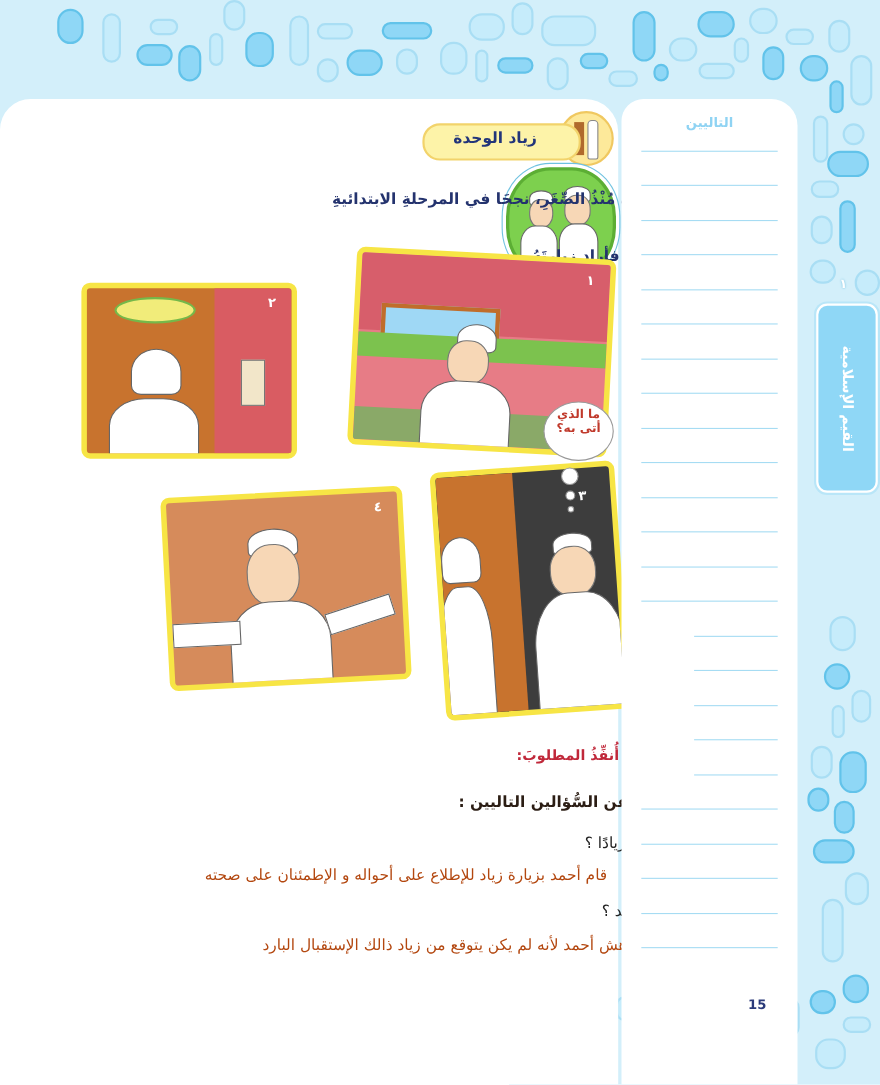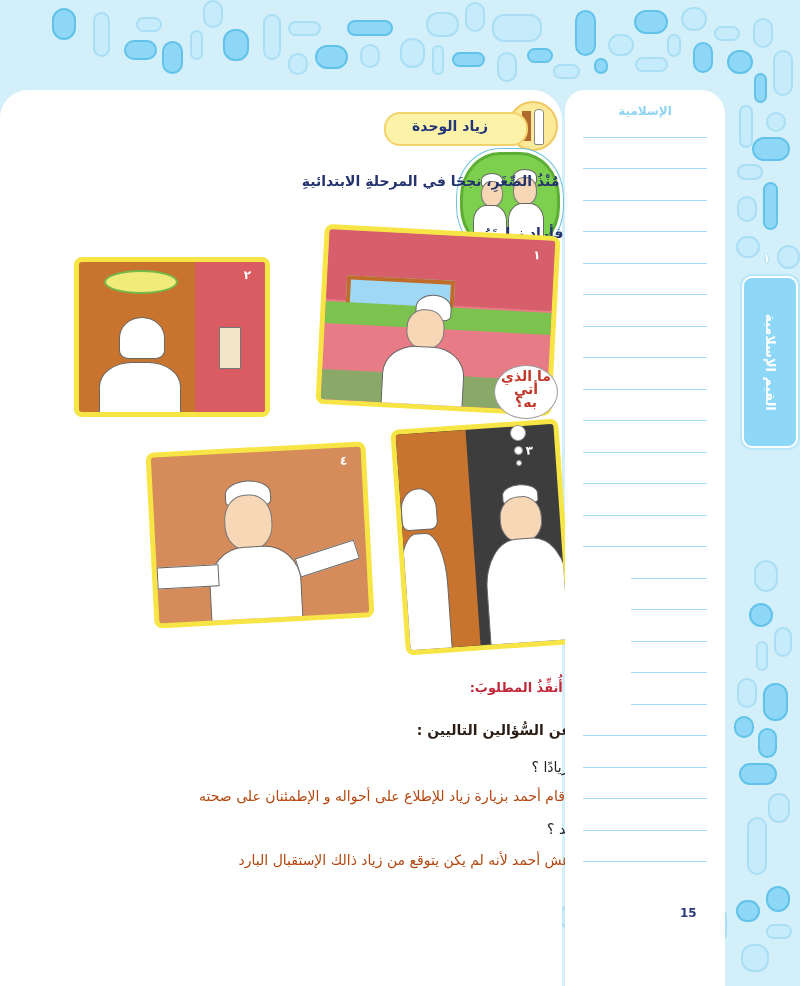--- a/index.html
+++ b/index.html
@@ -39,21 +39,21 @@
     .p2 .wall { position:absolute; right:0; top:0; width:70px; height:100%; background:#d95c62; }
     .p2 .sign { position:absolute; left:25px; top:8px; width:70px; height:20px; background:#f1ec7a; border:2px solid #75b84a; border-radius:50%; }
     .p3 { left:398px; top:424px; width:168px; height:226px; transform:rotate(-4deg); background:#3d3d3d; }
     .p3 .door { position:absolute; left:0; top:0; width:70px; height:100%; background:#c8732e; }
     .p4 { left:150px; top:447px; width:220px; height:176px; transform:rotate(-3deg); background:#d68b5b; }
     .figure { position:absolute; background:#fff; border:1px solid #666; border-radius:40% 40% 8px 8px; }
     .cap { position:absolute; background:#fff; border:1px solid #666; border-radius:50% 50% 20% 20%; }
     .face { position:absolute; background:#f7d7b6; border:1px solid #777; border-radius:45%; }
 
     .bubble { position:absolute; left:494px; top:365px; width:62px; height:52px; background:#fff; border:1px solid #999; border-radius:50%; }
-    .bubble-text { position:absolute; inset:4px 6px; direction:rtl; text-align:center; color:#c0392b; font-size:14px; font-weight:bold; line-height:13px; }
+    .bubble-text { position:absolute; inset:4px 6px; direction:rtl; text-align:center; color:#c0392b; font-size:11px; font-weight:bold; line-height:13px; }
     .dot { position:absolute; background:#fff; border:1px solid #999; border-radius:50%; }
 
     .instruction { position:absolute; right:140px; top:680px; direction:rtl; color:#c0283a; font-size:13px; font-weight:bold; }
     .q-header { position:absolute; right:166px; top:721px; direction:rtl; color:#2b1d14; font-size:14px; font-weight:bold; display:flex; gap:10px; align-items:center; }
     .q-letter { color:#5a8cc9; border-bottom:2px dotted #5a8cc9; padding:0 4px; font-size:14px; }
     .q-row { position:absolute; right:108px; direction:rtl; display:flex; align-items:center; gap:20px; }
     .q-bullet { width:18px; height:18px; border-radius:50%; background:#1f1f1f; color:#3c5ec4; font-size:10px; text-align:center; line-height:18px; font-weight:bold; }
     .q-text { color:#222; font-size:14px; }
     .answer { position:absolute; direction:rtl; color:#b3470f; font-size:14px; }
     .page-num { position:absolute; left:680px; top:906px; color:#2b3a7a; font-size:12px; font-weight:bold; }
@@ -204,30 +204,30 @@
 
 <div class="q-header">
   <span class="q-letter">أ</span>
   <span>أُجيبُ عن السُّؤالين التاليين :</span>
 </div>
 
 <div class="q-row" style="top:758px;">
   <span class="q-bullet">أ</span>
   <span class="q-text">لماذا زار أحمدُ زيادًا ؟</span>
 </div>
-<div class="answer" style="right:235px;top:788px;text-align:center;">قام أحمد بزيارة زياد للإطلاع على أحواله و الإطمئنان على صحته</div>
+<div class="answer" style="right:248px;top:788px;text-align:center;">قام أحمد بزيارة زياد للإطلاع على أحواله و الإطمئنان على صحته</div>
 
 <div class="q-row" style="top:820px;">
   <span class="q-bullet">ب</span>
   <span class="q-text">لماذا دُهش أحمد ؟</span>
 </div>
 <div class="answer" style="right:224px;top:852px;">دهش أحمد لأنه لم يكن يتوقع من زياد ذالك الإستقبال البارد</div>
 
 <div class="notes">
-  <div class="notes-title">الإسلامية</div>
+  <div class="notes-title">التاليين</div>
   <div class="notes-line" style="top:47px;left:18px;"></div>
   <div class="notes-line" style="top:78px;left:18px;"></div>
   <div class="notes-line" style="top:110px;left:18px;"></div>
   <div class="notes-line" style="top:141px;left:18px;"></div>
   <div class="notes-line" style="top:173px;left:18px;"></div>
   <div class="notes-line" style="top:204px;left:18px;"></div>
   <div class="notes-line" style="top:236px;left:18px;"></div>
   <div class="notes-line" style="top:267px;left:18px;"></div>
   <div class="notes-line" style="top:299px;left:18px;"></div>
   <div class="notes-line" style="top:330px;left:18px;"></div>

